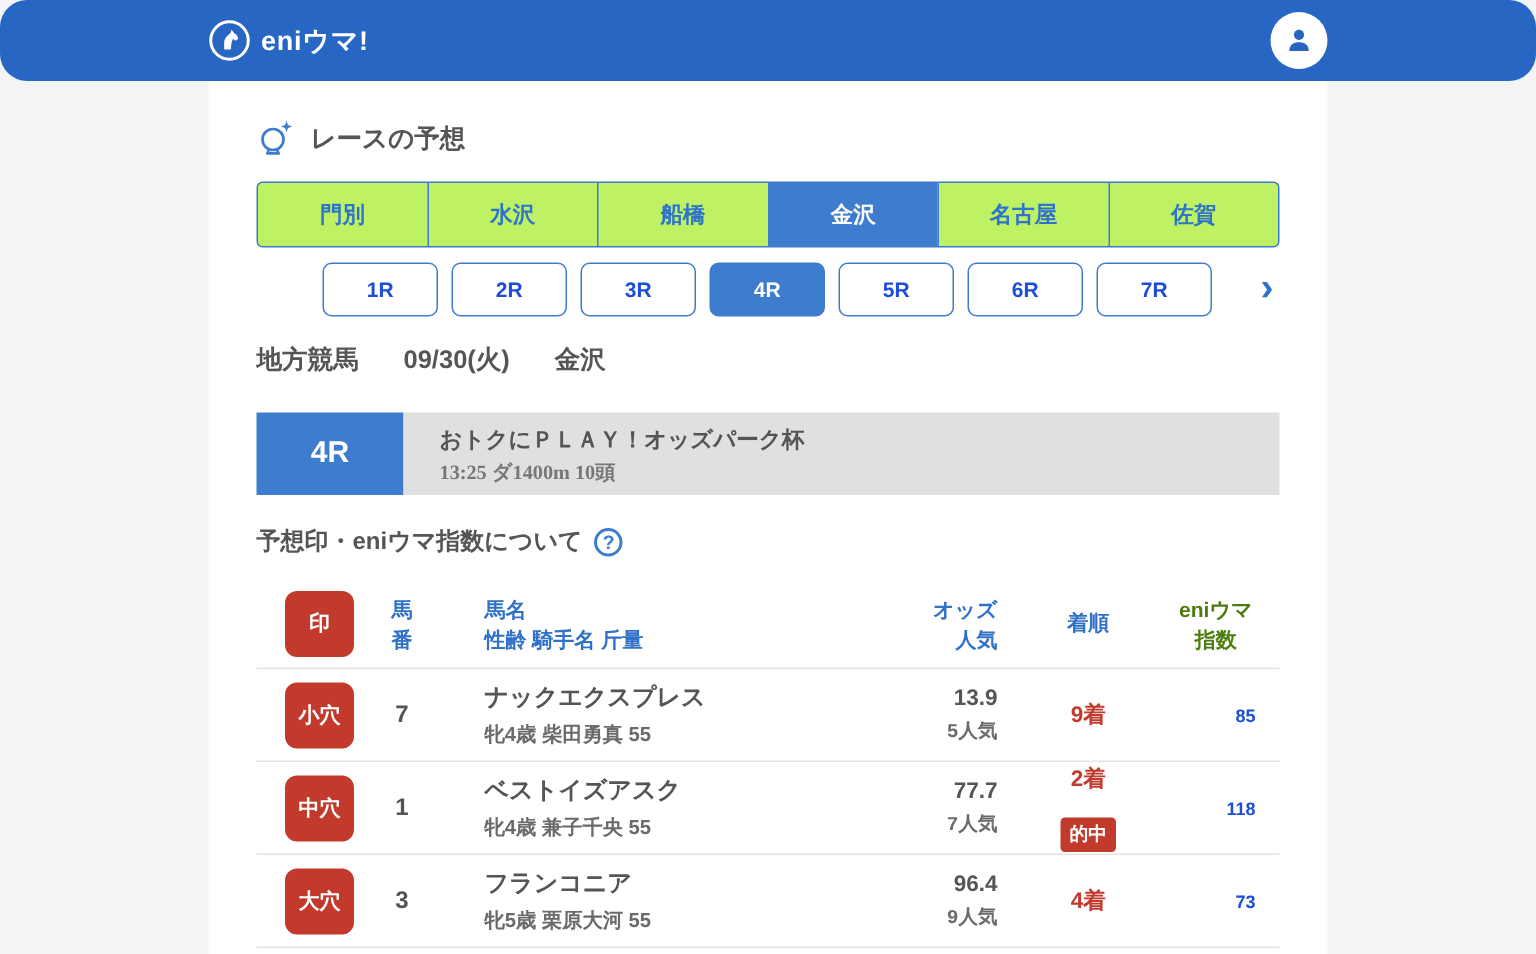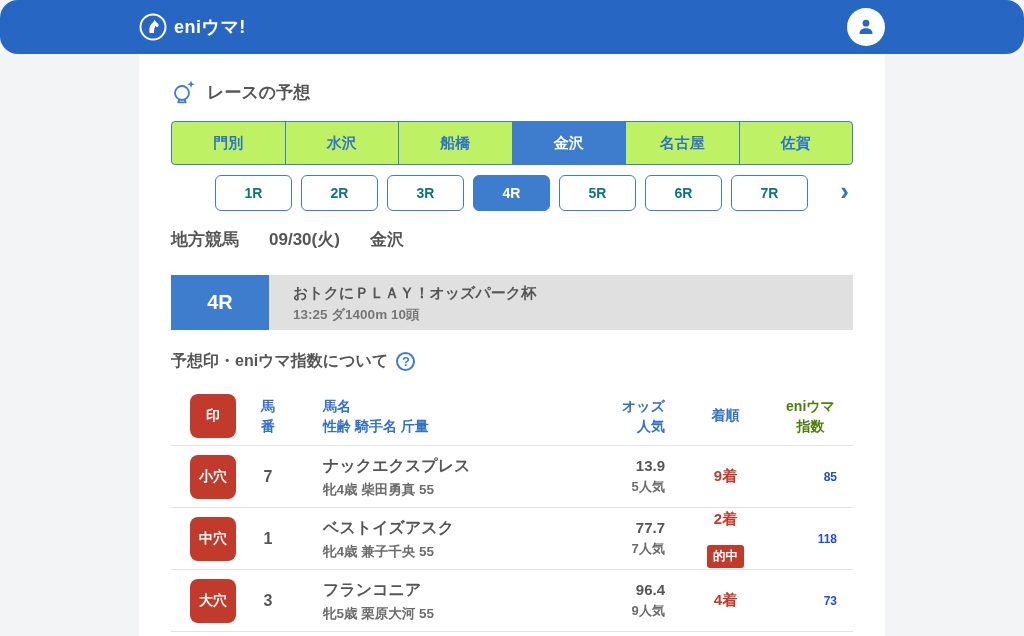--- a/index.html
+++ b/index.html
@@ -16,29 +16,29 @@
   
   .card { width:746px; margin:0 auto; background:#fff; height:582px; padding:0 32px; }
   .section-head { padding-top:25px; display:flex; align-items:center; gap:10px; color:#555; font-size:17px; font-weight:bold; }
   
   .venue-tabs { margin-top:16px; display:flex; border:1px solid #3e7ccd; border-radius:4px; overflow:hidden; height:44px; background:#bef264; }
   .venue-tab { flex:1; display:flex; align-items:center; justify-content:center; color:#2f74c9; font-weight:bold; font-size:15px; border-left:1px solid #3e7ccd; cursor:pointer; }
   .venue-tab:first-child { border-left:none; }
   .venue-tab.selected { background:#3e7ccd; color:#fff; }
   
   .race-row { margin-top:10px; display:flex; align-items:center; gap:9px; padding-left:44px; }
-  .race-tab { width:77px; height:36px; border:1px solid #3e7ccd; border-radius:6px; background:#fff; color:#0f766e; font-weight:bold; font-size:14px; display:flex; align-items:center; justify-content:center; cursor:pointer; }
+  .race-tab { width:77px; height:36px; border:1px solid #3e7ccd; border-radius:6px; background:#fff; color:#1d4ed8; font-weight:bold; font-size:14px; display:flex; align-items:center; justify-content:center; cursor:pointer; }
   .race-tab.selected { background:#3e7ccd; color:#fff; border-color:#3e7ccd; }
   .race-next { margin-left:auto; color:#2f74c9; font-size:26px; font-weight:bold; line-height:1; padding:0 4px 4px 0; cursor:pointer; }
   
   .race-meta { margin-top:17px; display:flex; gap:30px; color:#555; font-weight:bold; font-size:17px; }
   
   .banner { margin-top:24px; display:flex; height:55px; }
   .banner-no { width:98px; background:#3e7ccd; color:#fff; font-size:20px; font-weight:bold; display:flex; align-items:center; justify-content:center; }
-  .banner-body { flex:1; background:#e0e0e0; padding:9px 0 14px 24px; }
+  .banner-body { flex:1; background:#e0e0e0; padding:9px 0 14px 24px;font-family:Liberation Serif, serif; }
   .banner-title { font-size:15px; font-weight:bold; color:#555; }
   .banner-details { font-size:13.5px; font-weight:bold; color:#777; margin-top:3px; }
   
   .info-row { margin-top:21px; display:flex; align-items:center; gap:8px; color:#555; font-weight:bold; font-size:16px; }
   .q-icon { width:19px; height:19px; border:2px solid #3e7ccd; border-radius:50%; color:#3e7ccd; font-size:13px; font-weight:bold; display:flex; align-items:center; justify-content:center; cursor:pointer; }
   
   .table { margin-top:15px; }
   .thead, .trow { display:grid; grid-template-columns:66px 62px 1fr 120px 85px 85px; align-items:center; border-bottom:1px solid #e3e3e3; }
   .thead { height:59px; color:#3172c8; font-size:14px; font-weight:bold; }
   .trow { height:62px; color:#555; }

